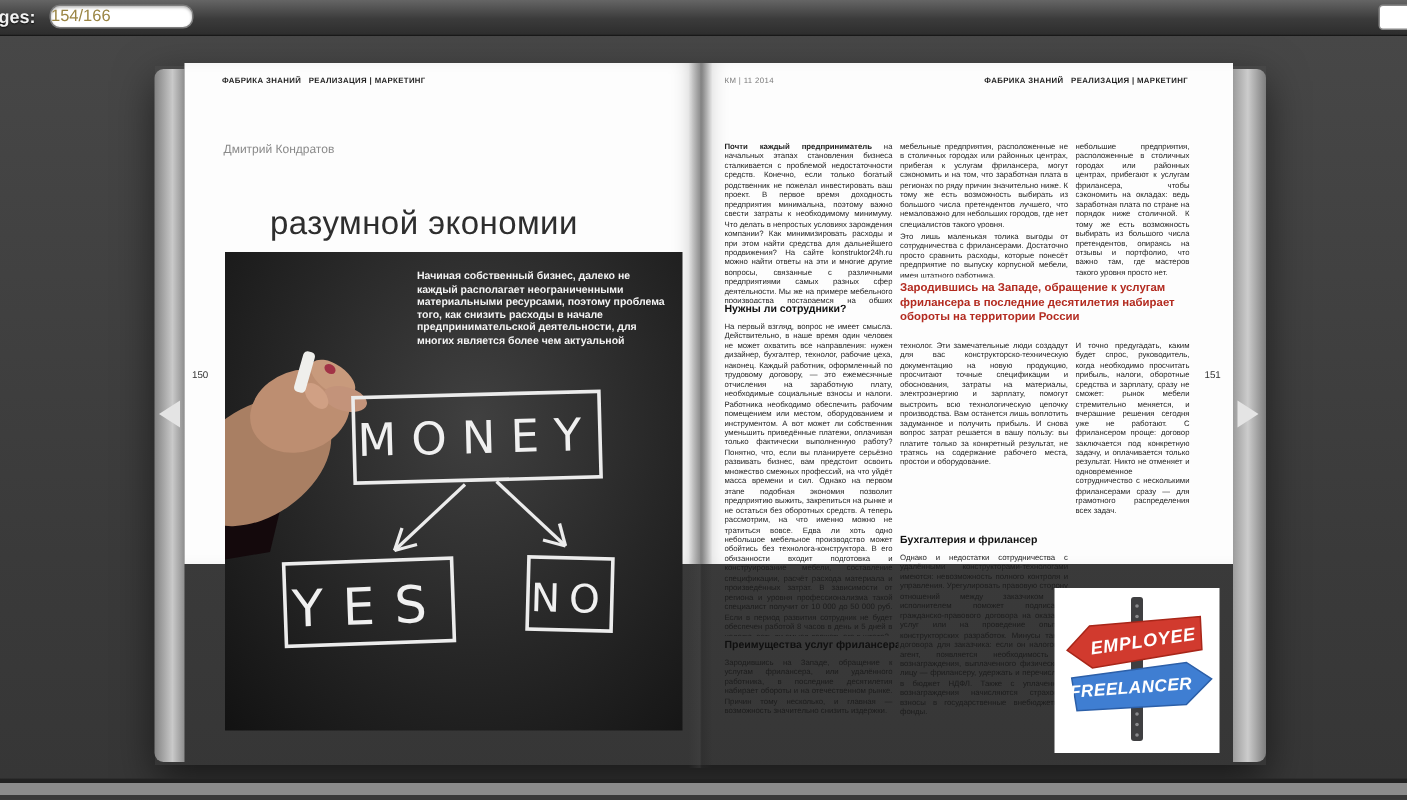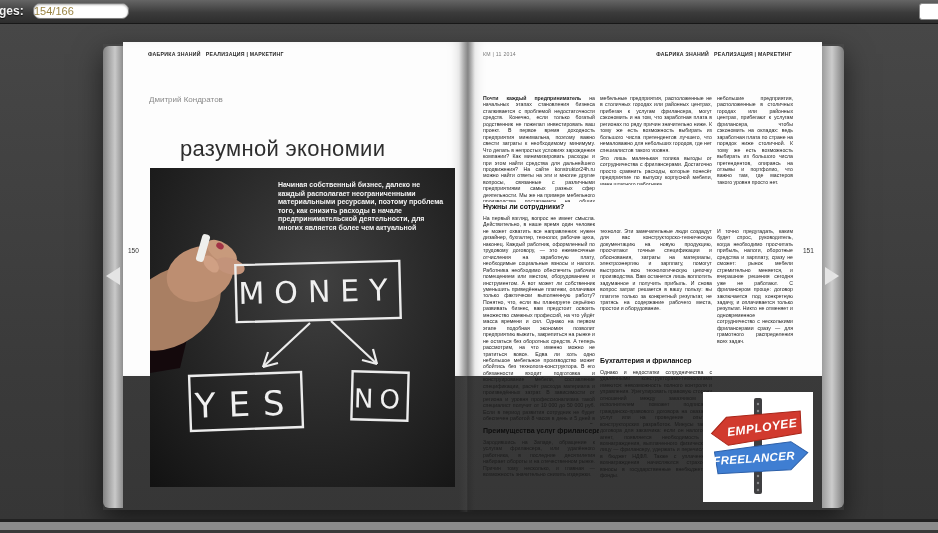--- a/index.html
+++ b/index.html
@@ -157,20 +157,21 @@
   <div class="blk mini" style="left:16px;top:53px;width:112px;height:107px">
     <p><b>Почти каждый предприниматель</b><span> на начальных этапах становления бизнеса сталкивается с проблемой недостаточности средств. Конечно, если только богатый родственник не пожелал инвестировать ваш проект. В первое время доходность предприятия минимальна, поэтому важно свести затраты к необходимому минимуму. Что делать в непростых условиях зарождения компании? Как минимизировать расходы и при этом найти средства для дальнейшего продвижения? На сайте konstruktor24h.ru можно найти ответы на эти и многие другие вопросы, связанные с различными предприятиями самых разных сфер деятельности. Мы же на примере мебельного производства постараемся на общих принципах показать решение ряда проблем.</span></p>
   </div>
   <div class="blk colhead" style="left:16px;top:161px;width:112px">Нужны ли сотрудники?</div>
   <div class="blk mini" style="left:16px;top:173px;width:112px;height:209px">На первый взгляд, вопрос не имеет смысла. Действительно, в наше время один человек не может охватить все направления: нужен дизайнер, бухгалтер, технолог, рабочие цеха, наконец. Каждый работник, оформленный по трудовому договору, — это ежемесячные отчисления на заработную плату, необходимые социальные взносы и налоги. Работника необходимо обеспечить рабочим помещением или местом, оборудованием и инструментом. А вот может ли собственник уменьшить приведённые платежи, оплачивая только фактически выполненную работу? Понятно, что, если вы планируете серьёзно развивать бизнес, вам предстоит освоить множество смежных профессий, на что уйдёт масса времени и сил. Однако на первом этапе подобная экономия позволит предприятию выжить, закрепиться на рынке и не остаться без оборотных средств. А теперь рассмотрим, на что именно можно не тратиться вовсе. Едва ли хоть одно небольшое мебельное производство может обойтись без технолога-конструктора. В его обязанности входит подготовка и конструирование мебели, составление спецификации, расчёт расхода материала и произведённых затрат. В зависимости от региона и уровня профессионализма такой специалист получит от 10 000 до 50 000 руб. Если в период развития сотрудник не будет обеспечен работой 8 часов в день и 5 дней в неделю, есть ли смысл держать его в штате?</div>
   <div class="blk colhead" style="left:16px;top:385px;width:116px">Преимущества услуг фрилансера</div>
   <div class="blk mini" style="left:16px;top:397px;width:112px;height:66px">Зародившись на Западе, обращение к услугам фрилансера, или удалённого работника, в последние десятилетия набирает обороты и на отечественном рынке. Причин тому несколько, и главная — возможность значительно снизить издержки.</div>
 
   <div class="blk mini" style="left:133px;top:53px;width:112px;height:57px">мебельные предприятия, расположенные не в столичных городах или районных центрах, прибегая к услугам фрилансера, могут сэкономить и на том, что заработная плата в регионах по ряду причин значительно ниже. К тому же есть возможность выбирать из большого числа претендентов лучшего, что немаловажно для небольших городов, где нет специалистов такого уровня.</div>
   <div class="blk mini" style="left:133px;top:113px;width:112px;height:30px">Это лишь маленькая толика выгоды от сотрудничества с фрилансерами. Достаточно просто сравнить расходы, которые понесёт предприятие по выпуску корпусной мебели, имея штатного работника.</div>
+  <div class="redhead" style="color:#b32b20">Зародившись на Западе, обращение к услугам фрилансера в последние десятилетия набирает обороты на территории России</div>
   <div class="blk mini" style="left:133px;top:186px;width:112px;height:126px">технолог. Эти замечательные люди создадут для вас конструкторско-техническую документацию на новую продукцию, просчитают точные спецификации и обоснования, затраты на материалы, электроэнергию и зарплату, помогут выстроить всю технологическую цепочку производства. Вам останется лишь воплотить задуманное и получить прибыль. И снова вопрос затрат решается в вашу пользу: вы платите только за конкретный результат, не тратясь на содержание рабочего места, простои и оборудование.</div>
   <div class="blk colhead" style="left:133px;top:315px;width:112px">Бухгалтерия и фрилансер</div>
   <div class="blk mini" style="left:133px;top:327px;width:112px;height:138px">Однако и недостатки сотрудничества с удалёнными конструкторами-технологами имеются: невозможность полного контроля и управления. Урегулировать правовую сторону отношений между заказчиком и исполнителем поможет подписание гражданско-правового договора на оказание услуг или на проведение опытно-конструкторских разработок. Минусы такого договора для заказчика: если он налоговый агент, появляется необходимость с вознаграждения, выплаченного физическому лицу — фрилансеру, удержать и перечислить в бюджет НДФЛ. Также с уплаченного вознаграждения начисляются страховые взносы в государственные внебюджетные фонды.</div>
 
   <div class="blk mini" style="left:250px;top:53px;width:76px;height:92px">небольшие предприятия, расположенные в столичных городах или районных центрах, прибегают к услугам фрилансера, чтобы сэкономить на окладах: ведь заработная плата по стране на порядок ниже столичной. К тому же есть возможность выбирать из большого числа претендентов, опираясь на отзывы и портфолио, что важно там, где мастеров такого уровня просто нет.</div>
   <div class="blk mini" style="left:250px;top:186px;width:76px;height:160px">И точно предугадать, каким будет спрос, руководитель, когда необходимо просчитать прибыль, налоги, оборотные средства и зарплату, сразу не сможет: рынок мебели стремительно меняется, и вчерашние решения сегодня уже не работают. С фрилансером проще: договор заключается под конкретную задачу, и оплачивается только результат. Никто не отменяет и одновременное сотрудничество с несколькими фрилансерами сразу — для грамотного распределения всех задач.</div>
 
   <div class="signbox">
     <svg width="110" height="110" viewBox="0 0 110 110">
       <g>

